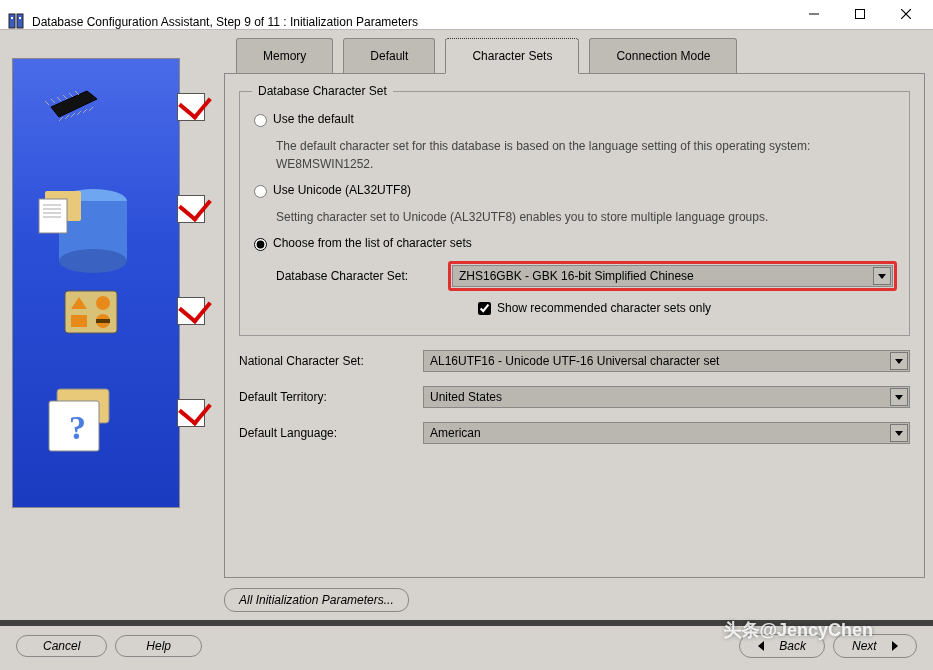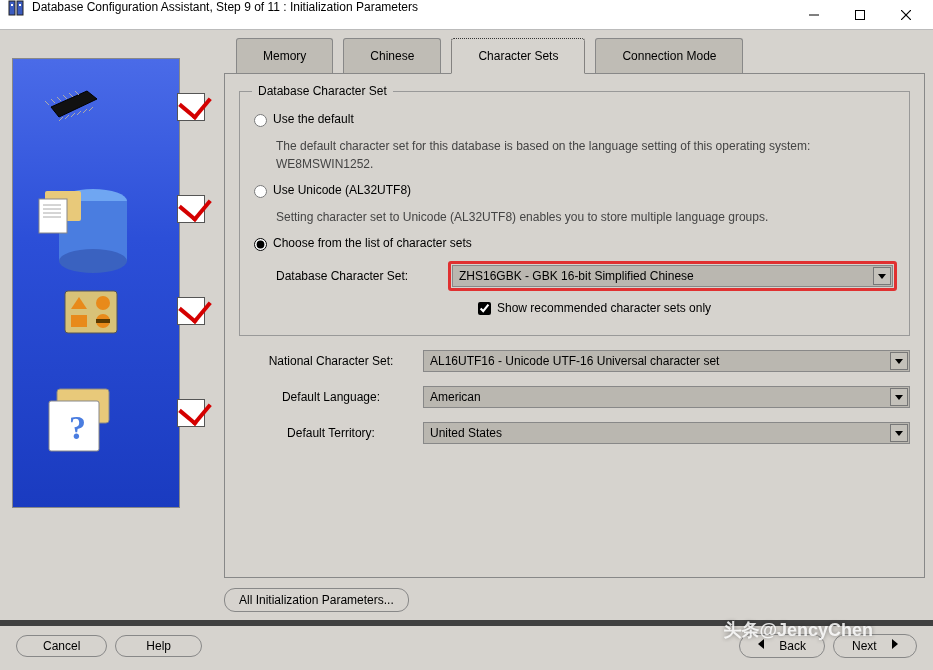--- a/index.html
+++ b/index.html
@@ -8,21 +8,21 @@
       font-size: 12px;
       background: #d6d3ce;
       width: 933px;
       height: 670px;
       overflow: hidden;
     }
     .titlebar {
       height: 30px;
       background: #ffffff;
       display: flex;
-      align-items: flex-start;
+      align-items: flex-end;
       padding: 0 4px;
       border-bottom: 1px solid #bbb;
     }
     .titlebar .app-icon { width: 16px; height: 16px; margin: 0 8px 0 4px; }
     .titlebar .title { flex: 1; color: #000; font-size: 12px; }
     .titlebar .winbtn {
       width: 46px; height: 30px;
       display: flex; align-items: center; justify-content: center;
       color: #000;
     }
@@ -168,39 +168,40 @@
       display: flex;
       align-items: center;
       gap: 6px;
       margin: 10px 0 4px 226px;
     }
 
     .field-row {
       display: flex;
       align-items: center;
       margin: 14px 0;
-      text-align: center;
     }
     .field-row .label { width: 184px; }
     .field-row .select-wrap { flex: 1; }
 
     .init-params-btn {
       margin-top: 10px;
       width: fit-content;
     }
 
     .btn {
       background: #d6d3ce;
       border: 1px solid #888;
       border-radius: 12px;
       padding: 4px 18px;
       font-size: 12px;
       color: #000;
       display: inline-flex;
+      align-items: center;
       gap: 6px;
+      font-style: italic;
     }
 
     .bottom-bar {
       display: flex;
       align-items: center;
       padding: 8px 16px;
       border-top: 6px solid #404040;
       gap: 8px;
     }
     .bottom-bar .spacer { flex: 1; }
@@ -325,21 +326,21 @@
           <text x="26" y="54" font-size="34" fill="#4a7de0" font-family="serif" font-weight="bold">?</text>
         </svg>
       </div>
       <div class="checkmark" style="top:340px"></div>
     </div>
   </div>
 
   <div class="right-panel">
     <div class="tabs">
       <div class="tab">Memory</div>
-      <div class="tab">Chinese</div>
+      <div class="tab">Default</div>
       <div class="tab active">Character Sets</div>
       <div class="tab">Connection Mode</div>
     </div>
 
     <div class="tab-content">
       <fieldset class="db-charset">
         <legend>Database Character Set</legend>
 
         <div class="radio-row">
           <input type="radio" name="cs" style="">
@@ -378,34 +379,34 @@
         <span class="label">National Character Set:</span>
         <div class="select-wrap">
           <div class="faux-select">
             <span>AL16UTF16 - Unicode UTF-16 Universal character set</span>
             <span class="arrow"></span>
           </div>
         </div>
       </div>
 
       <div class="field-row">
+        <span class="label">Default Territory:</span>
+        <div class="select-wrap">
+          <div class="faux-select">
+            <span>United States</span>
+            <span class="arrow"></span>
+          </div>
+        </div>
+      </div>
+
+      <div class="field-row">
         <span class="label">Default Language:</span>
         <div class="select-wrap">
           <div class="faux-select">
             <span>American</span>
-            <span class="arrow"></span>
-          </div>
-        </div>
-      </div>
-
-      <div class="field-row">
-        <span class="label">Default Territory:</span>
-        <div class="select-wrap">
-          <div class="faux-select">
-            <span>United States</span>
             <span class="arrow"></span>
           </div>
         </div>
       </div>
     </div>
 
     <div class="init-params-btn">
       <button class="btn" style="border-radius:11px;padding:4px 14px">
         <span>All Initialization Parameters...</span>
       </button>

